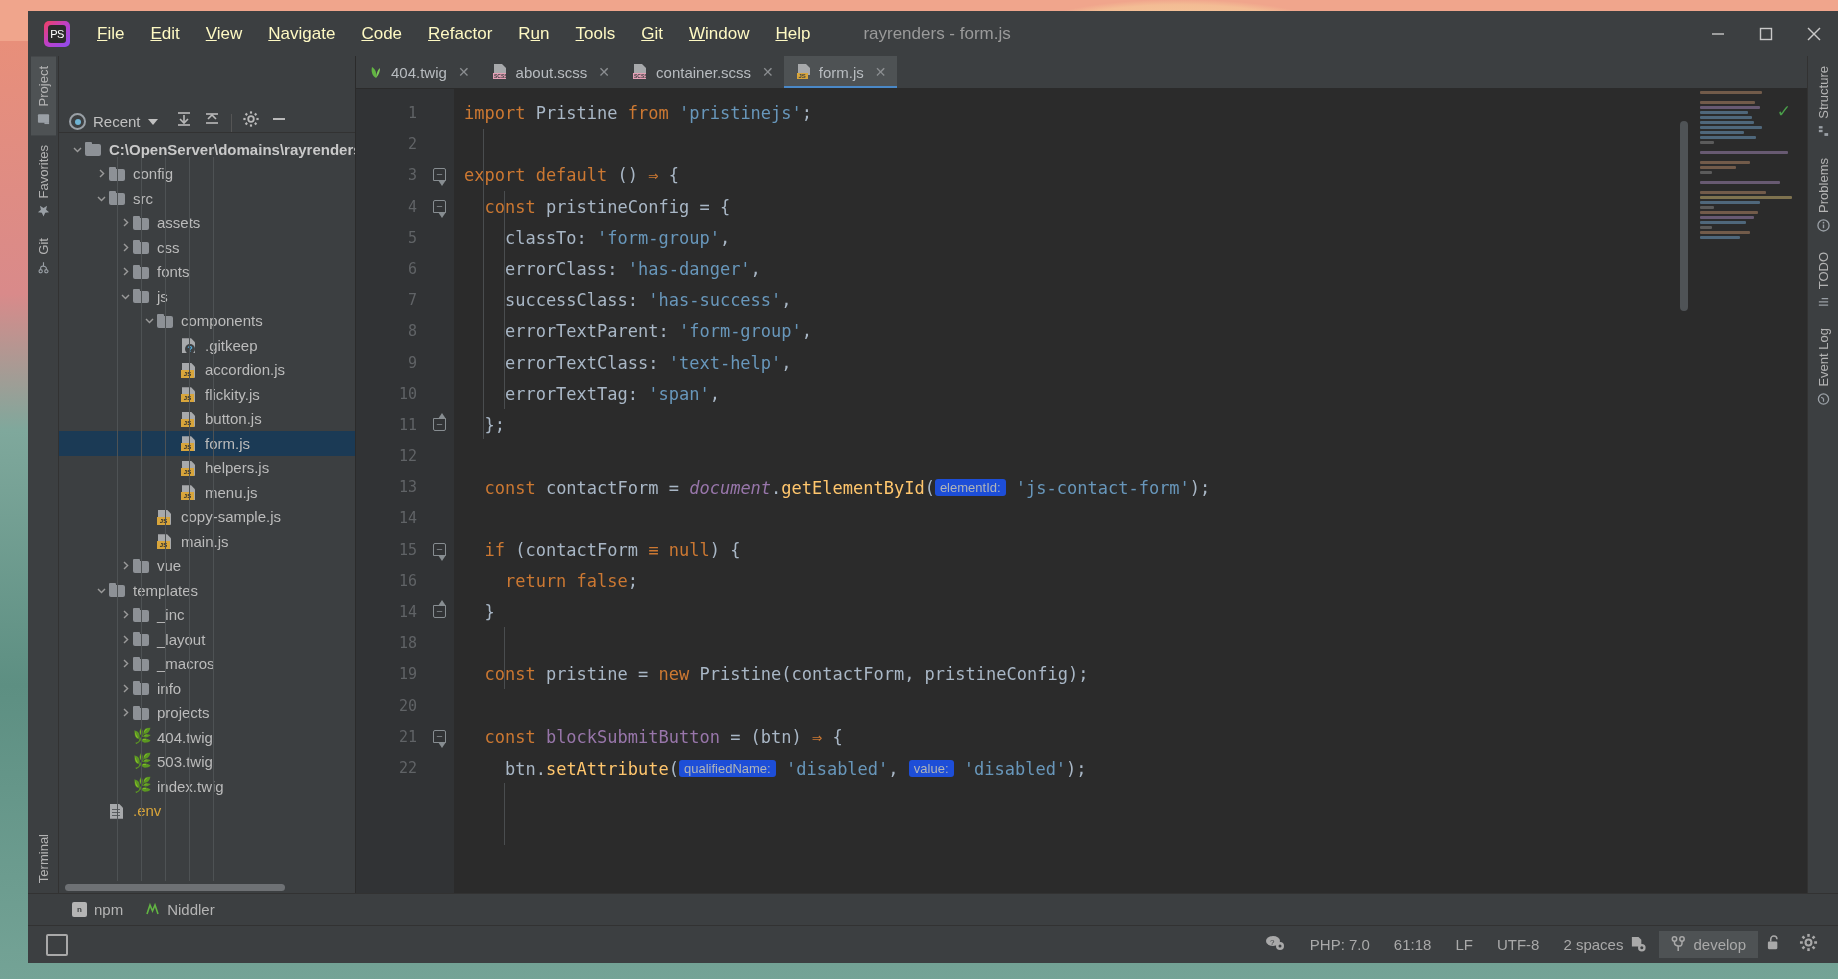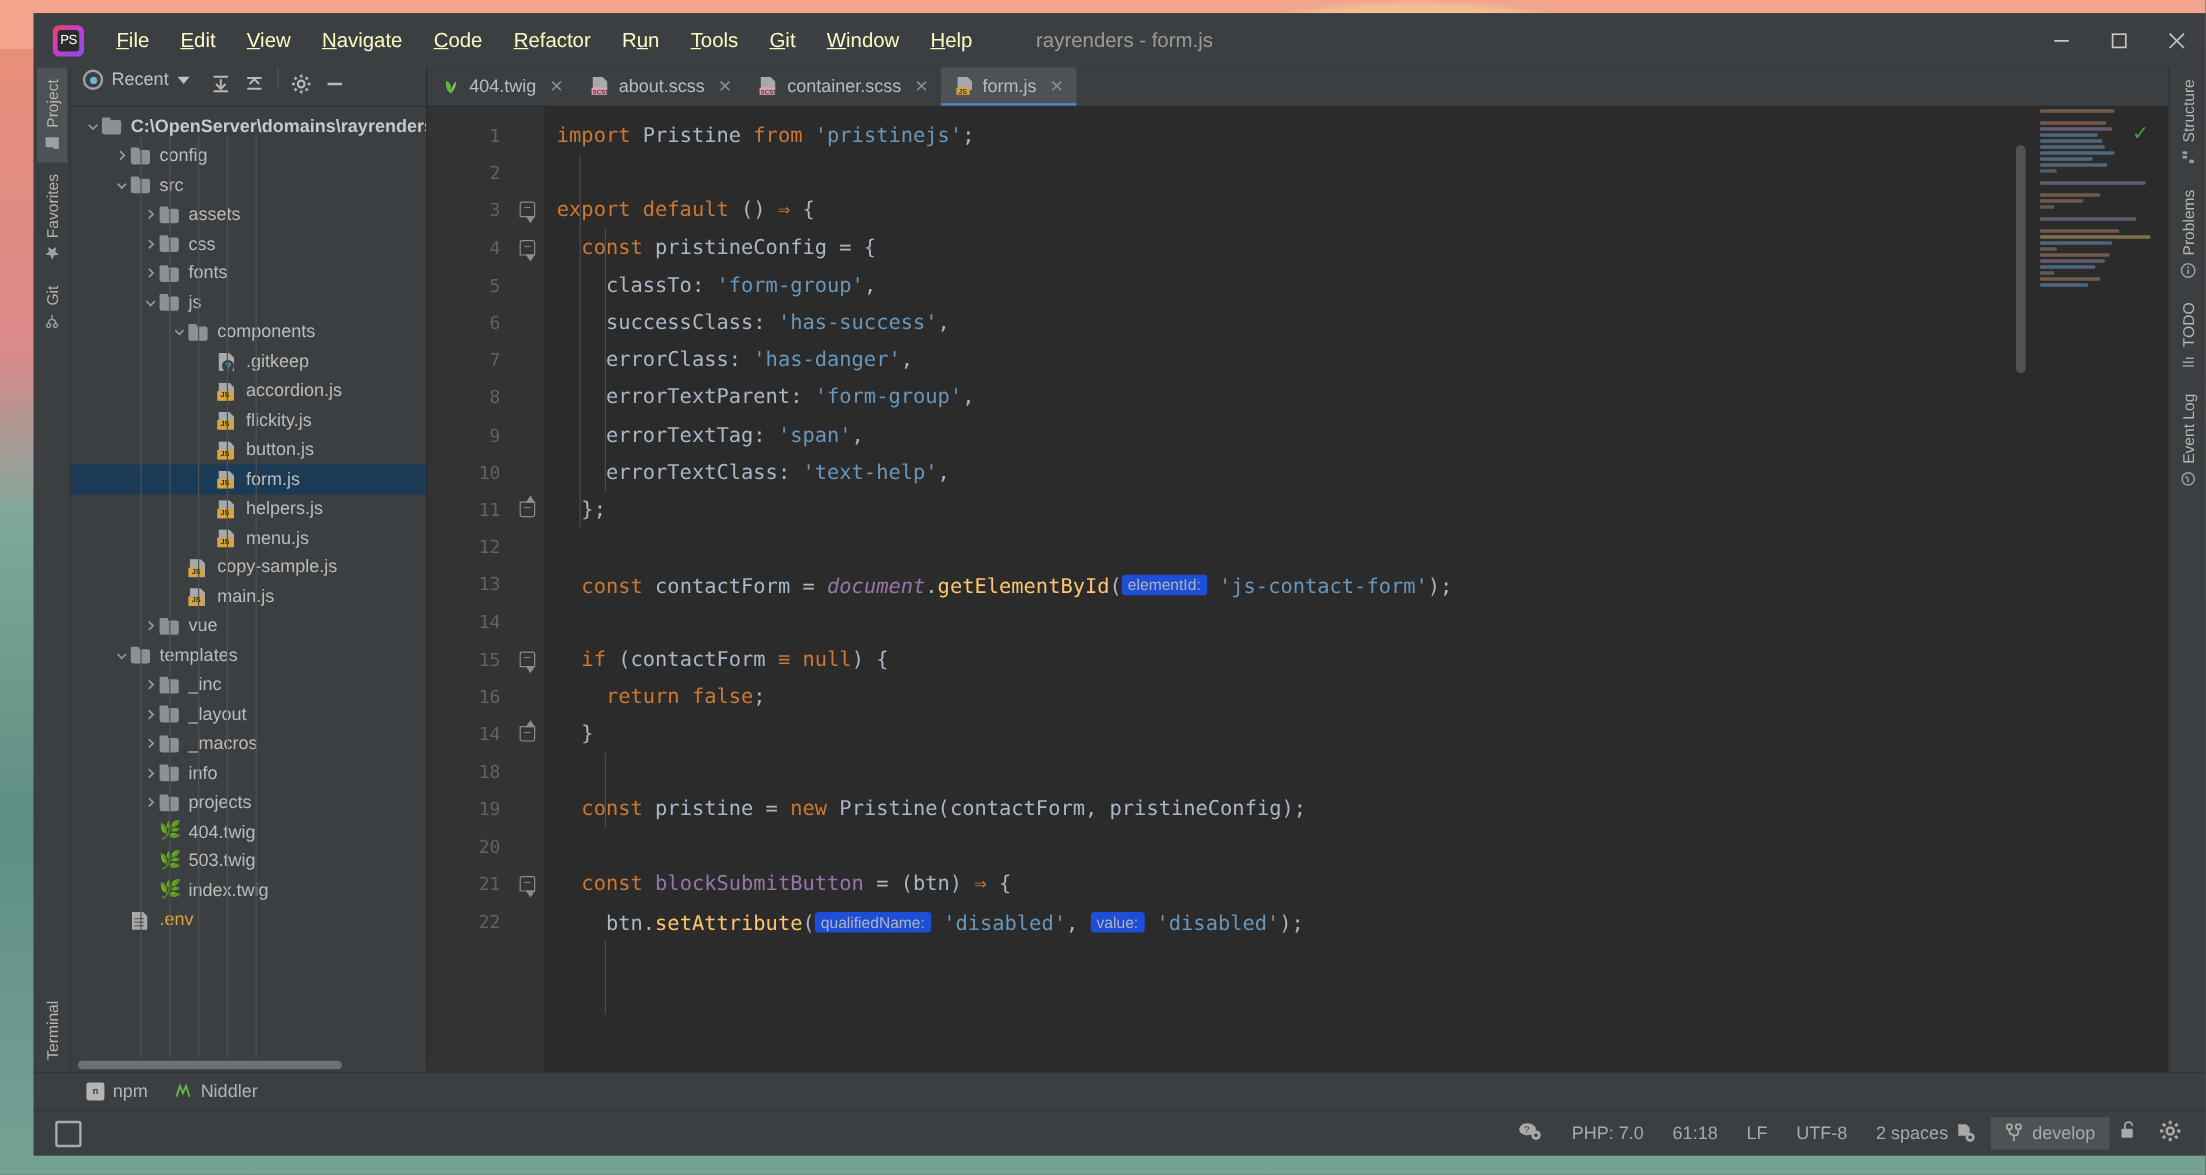--- a/index.html
+++ b/index.html
@@ -85,22 +85,22 @@
   .vicon { font-size: 13px; line-height: 1; }
   .vstrip-r { border-right: none; border-left: 1px solid #323232; }
 
   
   #project-panel {
     width: 297px; flex: 0 0 297px; background: #3c3f41;
     display: flex; flex-direction: column; min-width: 0;
     border-right: 1px solid #2b2b2b;
   }
   #proj-toolbar {
-    height: 33px; display: flex; align-items: flex-start; gap: 0;
-    padding: 0 6px; border-bottom: 1px solid #323232;
+    height: 33px; display: flex; align-items: flex-end; gap: 0;
+    padding: 0 6px; border-bottom: 1px solid #323232; margin-top: 44px;
   }
   .pt-btn { width: 28px; height: 27px; display:flex; align-items:center; justify-content:center; color:#b9b9b9;}
   #recent-sel {
     display: flex; align-items: center; gap: 7px; font-size: 15px; color: #c0c0c0;
     padding: 2px 6px 2px 4px; margin-right: 6px;
   }
   .dot-target {
     width: 17px; height: 17px; border-radius: 50%;
     border: 2px solid #9aa0a6; display:flex;align-items:center;justify-content:center;
   }
@@ -755,25 +755,25 @@
               <div class="fmark open">−</div>
             </div>
             <div class="fold"></div>
           </div>
         <div id="code">
             <div class="cline"><span class="kw">import </span><span class="plain">Pristine </span><span class="kw">from </span><span class="str">'pristinejs'</span><span class="plain">;</span></div>
             <div class="cline">&nbsp;</div>
             <div class="cline"><span class="kw">export default </span><span class="plain">() </span><span class="kw">⇒</span><span class="plain"> {</span></div>
             <div class="cline"><span class="kw">  const </span><span class="plain">pristineConfig = {</span></div>
             <div class="cline"><span class="plain">    classTo</span><span class="plain">: </span><span class="str">'form-group'</span><span class="plain">,</span></div>
+            <div class="cline"><span class="plain">    errorClass</span><span class="plain">: </span><span class="str">'has-danger'</span><span class="plain">,</span></div>
             <div class="cline"><span class="plain">    successClass</span><span class="plain">: </span><span class="str">'has-success'</span><span class="plain">,</span></div>
-            <div class="cline"><span class="plain">    errorClass</span><span class="plain">: </span><span class="str">'has-danger'</span><span class="plain">,</span></div>
             <div class="cline"><span class="plain">    errorTextParent</span><span class="plain">: </span><span class="str">'form-group'</span><span class="plain">,</span></div>
+            <div class="cline"><span class="plain">    errorTextClass</span><span class="plain">: </span><span class="str">'text-help'</span><span class="plain">,</span></div>
             <div class="cline"><span class="plain">    errorTextTag</span><span class="plain">: </span><span class="str">'span'</span><span class="plain">,</span></div>
-            <div class="cline"><span class="plain">    errorTextClass</span><span class="plain">: </span><span class="str">'text-help'</span><span class="plain">,</span></div>
             <div class="cline"><span class="plain">  };</span></div>
             <div class="cline">&nbsp;</div>
             <div class="cline"><span class="kw">  const </span><span class="plain">contactForm </span><span class="plain">= </span><span class="doc">document</span><span class="plain">.</span><span class="fn">getElementById</span><span class="plain">(</span><span class="hint">elementId:</span><span class="plain"> </span><span class="str">'js-contact-form'</span><span class="plain">);</span></div>
             <div class="cline">&nbsp;</div>
             <div class="cline"><span class="kw">  if </span><span class="plain">(contactForm </span><span class="kw">≡</span><span class="plain"> </span><span class="kw">null</span><span class="plain">) {</span></div>
             <div class="cline"><span class="kw">    return </span><span class="kw">false</span><span class="plain">;</span></div>
             <div class="cline"><span class="plain">  }</span></div>
             <div class="cline">&nbsp;</div>
             <div class="cline"><span class="kw">  const </span><span class="plain">pristine </span><span class="plain">= </span><span class="kw">new </span><span class="plain">Pristine(contactForm, pristineConfig);</span></div>
             <div class="cline">&nbsp;</div>

